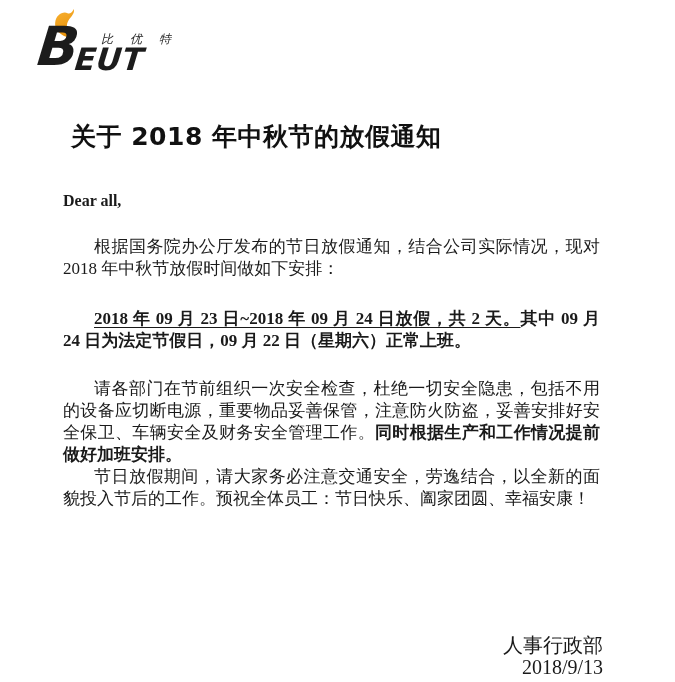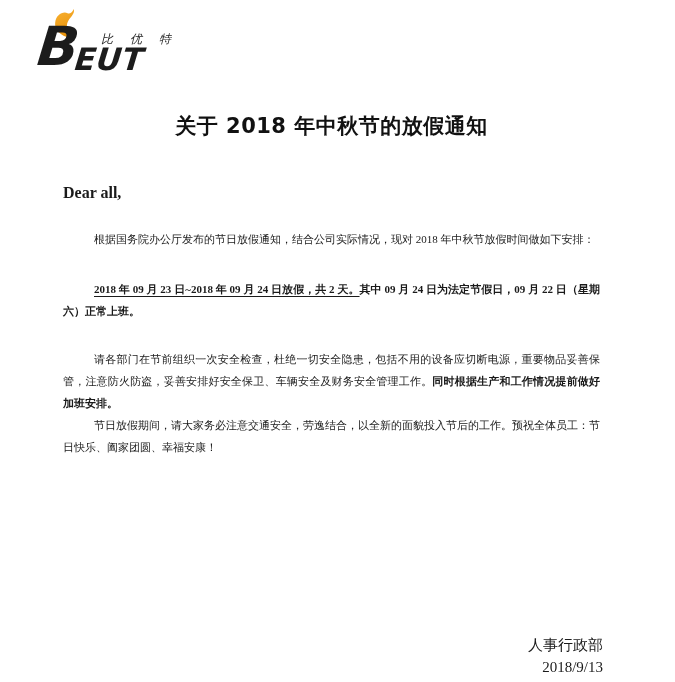--- a/index.html
+++ b/index.html
@@ -30,41 +30,41 @@
   .logo-eut {
     position: absolute; top: 36px; left: 45px;
     font-family: "DejaVu Sans", "Liberation Sans", sans-serif;
     font-style: italic; font-weight: 900; font-size: 31px; line-height: 1;
     color: #1c1c1c; transform: skewX(-6deg); letter-spacing: 0.5px;
   }
 
   
   .doc { position: absolute; top: 0; left: 63px; width: 537px; padding-top: 112px; }
   .title {
-    margin: 0; height: 30px;
+    margin: 8px; height: 30px;
     font-family: "DejaVu Sans", "Liberation Sans", sans-serif;
-    font-size: 21px; font-weight: bold; text-align: center;
+    font-size: 25px; font-weight: bold; 
     color: #111; letter-spacing: 0.5px;
   }
   .salutation { margin-top: 40px; font-size: 16px; line-height: 22px; font-weight: bold; }
   .para {
-    margin: 0; font-size: 11px; line-height: 22px;
+    margin: 0; font-size: 17px; line-height: 22px;
     text-align: justify; text-indent: 31px; color: #1a1a1a;
   }
   .para.mt1 { margin-top: 24px; }
   .para.mt2 { margin-top: 28px; }
   .para.mt3 { margin-top: 26px; }
   .para.mt4 { }
   .bold { font-weight: 700; }
   .underline { text-decoration: underline; text-underline-offset: 3px; }
 
   
   .signature {
     position: absolute; top: 634px; right: 72px;
-    text-align: right; font-size: 15px; line-height: 22px; color: #1a1a1a;
+    text-align: right; font-size: 20px; line-height: 22px; color: #1a1a1a;
   }
 </style>
 </head>
 <body>
 
 <div class="page">
 
   <div class="logo">
     <svg class="flame" width="33" height="33" viewBox="0 0 32 32" aria-hidden="true">
       <defs>

